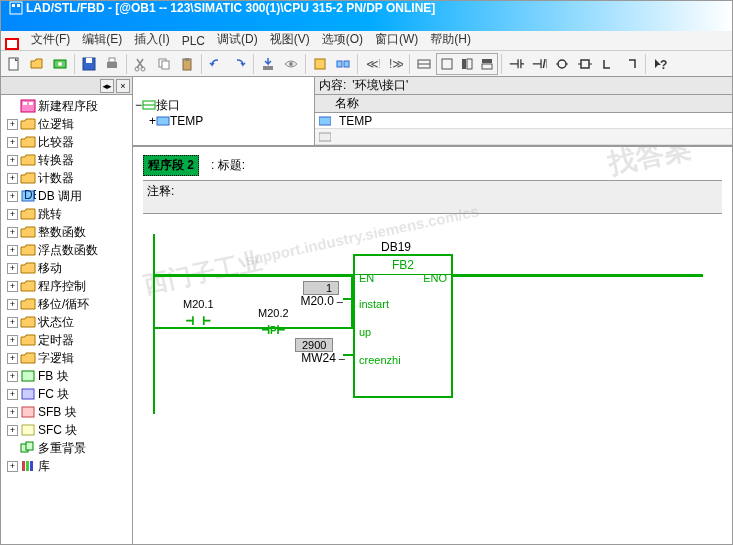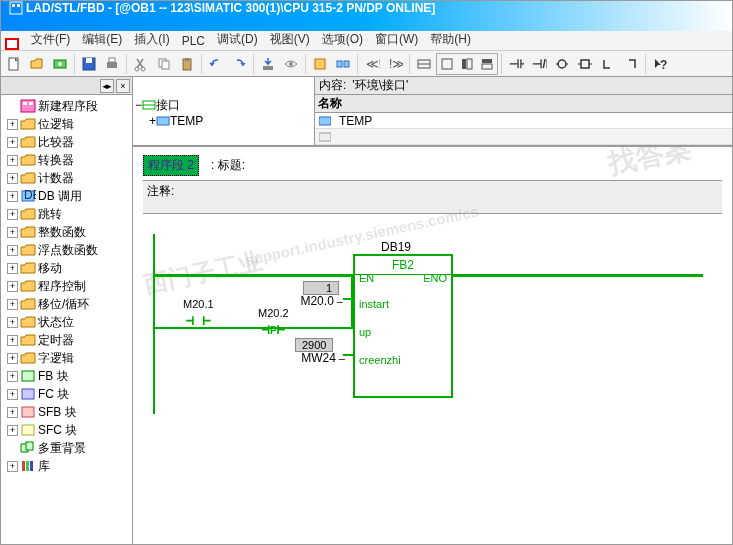--- a/index.html
+++ b/index.html
@@ -21,30 +21,30 @@
 .tree{flex:1;overflow:auto;padding:2px}
 .tree .node{display:flex;align-items:center;height:18px;padding-left:4px}
 .tree .exp{width:11px;height:11px;border:1px solid #999;display:flex;align-items:center;justify-content:center;font-size:9px;line-height:1;margin-right:2px}
 .tree .ico{width:16px;height:14px;margin-right:2px;display:flex;align-items:center;justify-content:center}
 .tree .lbl{white-space:nowrap}
 .main{flex:1;display:flex;flex-direction:column;overflow:hidden}
 .main-top{height:70px;display:flex;border-bottom:2px solid #999}
 .mt-left{width:182px;border-right:1px solid #999;background:#fff}
 .mt-right{flex:1;background:#fff}
 .mt-hdr{height:18px;background:#e8e8e8;border-bottom:1px solid #999;display:flex;align-items:center;padding:0 4px}
-.mt-hdr2{height:18px;background:#e8e8e8;border-bottom:1px solid #999;display:flex;align-items:flex-start;padding:0 3px;font-weight:bold}
+.mt-hdr2{height:18px;background:#e8e8e8;border-bottom:1px solid #999;display:flex;align-items:flex-start;padding:0 20px;font-weight:normal}
 .tree2{padding:2px}
 .tree2 .node{display:flex;align-items:center;height:16px}
 .tbl-row{display:flex;height:16px;align-items:center;border-bottom:1px solid #ddd}
 .tbl-row .c1{width:20px;display:flex;justify-content:center}
 .tbl-row .c2{flex:1;padding-left:4px}
 .tbl-row.last{background:#f4f4f4}
 .editor{flex:1;background:#fff;padding:8px 10px;overflow:auto;position:relative}
 .seg-title{display:flex;align-items:center;margin-bottom:4px}
-.seg-title .seg{background:#0a4;color:#4c1d95;padding:1px 4px;border:1px dotted #000;font-weight:normal}
+.seg-title .seg{background:#0a4;color:#000000;padding:1px 4px;border:1px dotted #000;font-weight:bold}
 .seg-title .rest{margin-left:12px}
 .comment-box{border-top:1px solid #999;border-bottom:1px solid #999;background:#eee;padding:2px 4px;height:34px;margin-bottom:20px}
 .ladder{position:relative;height:180px;margin-top:20px}
 .rail{position:absolute;left:10px;top:0;bottom:0;width:2px;background:#0a0}
 .wire{position:absolute;height:2px;background:#0a0}
 .wire-thick{position:absolute;height:3px;background:#0a0}
 .vwire{position:absolute;width:2px;background:#0a0}
 .fb-box{position:absolute;border:2px solid #0a0;background:#fff;width:100px;height:144px}
 .fb-hdr{text-align:center;border-bottom:1px solid #0a0;padding:2px;color:#0a0}
 .fb-pin{position:absolute;font-size:11px;color:#0a0}

